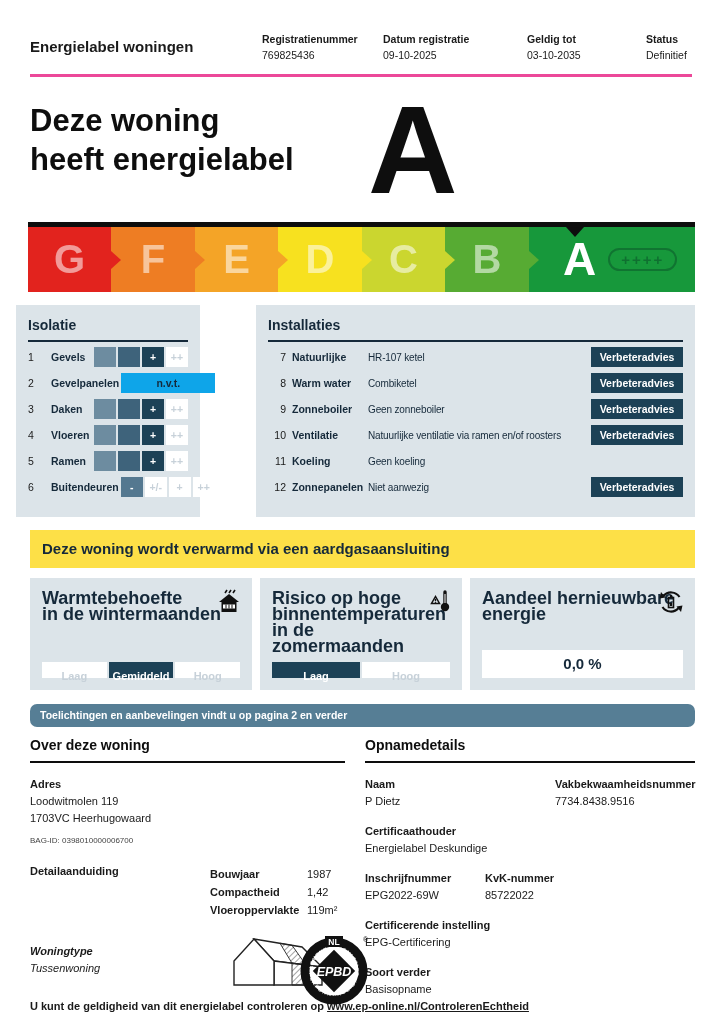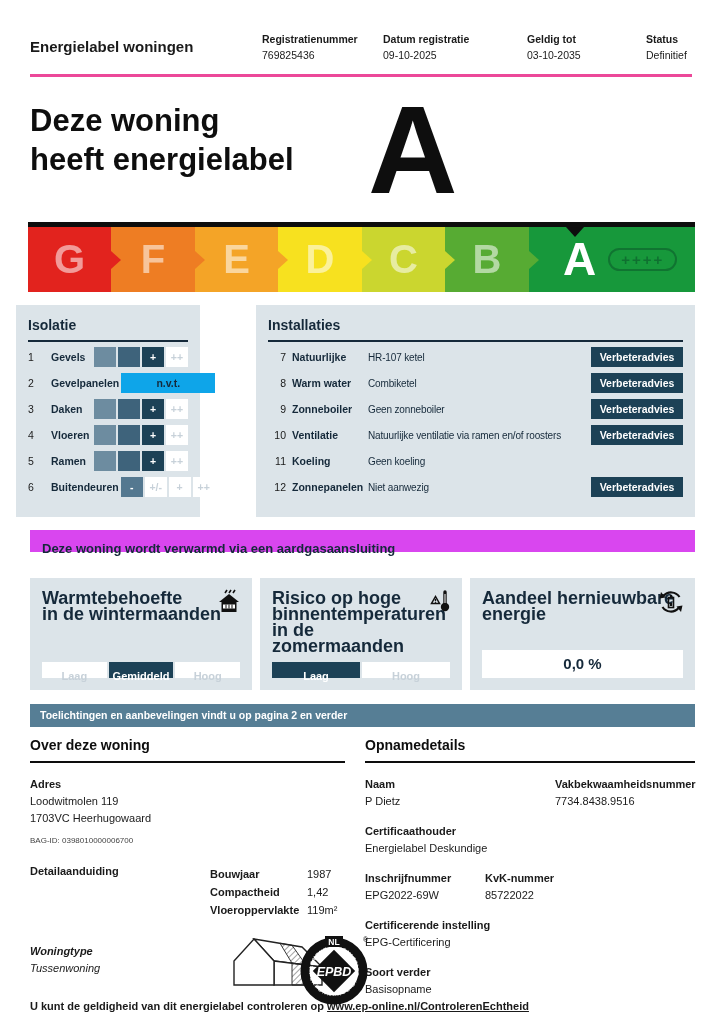--- a/index.html
+++ b/index.html
@@ -57,41 +57,41 @@
   .cell.empty{background:#fff;color:#c7d1d9;}
   .cell.wide{width:94px;background:#0ea5e9;color:#15293a;}
   .inst-row{display:flex;align-items:center;height:22px;margin-top:4px;}
   .inst-num{width:18px;text-align:right;font-size:10.5px;flex:none;}
   .inst-label{width:76px;margin-left:6px;font-size:10.5px;font-weight:bold;color:#15293a;flex:none;}
   .inst-value{flex:1;font-size:10px;letter-spacing:-0.15px;color:#15293a;white-space:nowrap;}
   .advice-btn{flex:none;width:92px;height:20px;background:#1c4156;color:#fff;border:none;
      font-family:"Liberation Sans",sans-serif;font-size:10.5px;font-weight:bold;line-height:20px;text-align:center;padding:0;cursor:pointer;}
 
   
-  .gas-bar{position:absolute;left:30px;top:530px;width:665px;height:22px;background:#d946ef;box-sizing:border-box;
-     font-size:13px;font-weight:bold;color:#15293a;line-height:38px;padding-left:12px;}
+  .gas-bar{position:absolute;left:30px;top:530px;width:665px;height:38px;background:#fde047;box-sizing:border-box;
+     font-size:15px;font-weight:bold;color:#15293a;line-height:38px;padding-left:12px;}
 
   
   .ibox{position:absolute;top:578px;height:112px;background:#dce4e9;box-sizing:border-box;padding:12px;}
   .ibox1{left:30px;width:222px;}
   .ibox2{left:260px;width:202px;}
   .ibox3{left:470px;width:225px;}
   .ibox .ititle{font-size:18px;font-weight:bold;color:#15293a;line-height:16px;}
   .ibox .iicon{position:absolute;right:10px;top:10px;}
   .segctrl{position:absolute;left:12px;right:12px;bottom:12px;display:flex;}
   .opt{flex:1;height:16px;line-height:28px;text-align:center;font-size:11px;font-weight:bold;
        background:#fff;color:#c7d1d9;margin-left:2px;cursor:pointer;}
   .opt:first-child{margin-left:0;}
   .opt.sel{background:#1c4156;color:#fff;}
   .value-bar{position:absolute;left:12px;right:12px;bottom:12px;height:28px;background:#fff;
        text-align:center;line-height:28px;font-size:15px;font-weight:bold;color:#15293a;}
 
   
   .note-bar{position:absolute;left:30px;top:704px;width:665px;height:23px;background:#567e95;box-sizing:border-box;
-     color:#fff;font-size:10.5px;font-weight:bold;line-height:23px;padding-left:10px;}
+     color:#fff;font-size:10.5px;font-weight:bold;line-height:23px;padding-left:10px;border-radius:7px;}
 
   
   .bottom{position:absolute;left:30px;top:737px;width:665px;height:255px;font-size:11px;}
   .col{position:absolute;top:0;}
   .col-left{left:0;width:315px;}
   .col-right{left:335px;width:330px;}
   .col h3{margin:0;font-size:14px;font-weight:bold;color:#0e0e0e;border-bottom:2px solid #0d0d0d;padding-bottom:8px;}
   .lbl{font-weight:bold;line-height:17px;}
   .val{line-height:17px;}
   .blk{margin-top:13px;}

